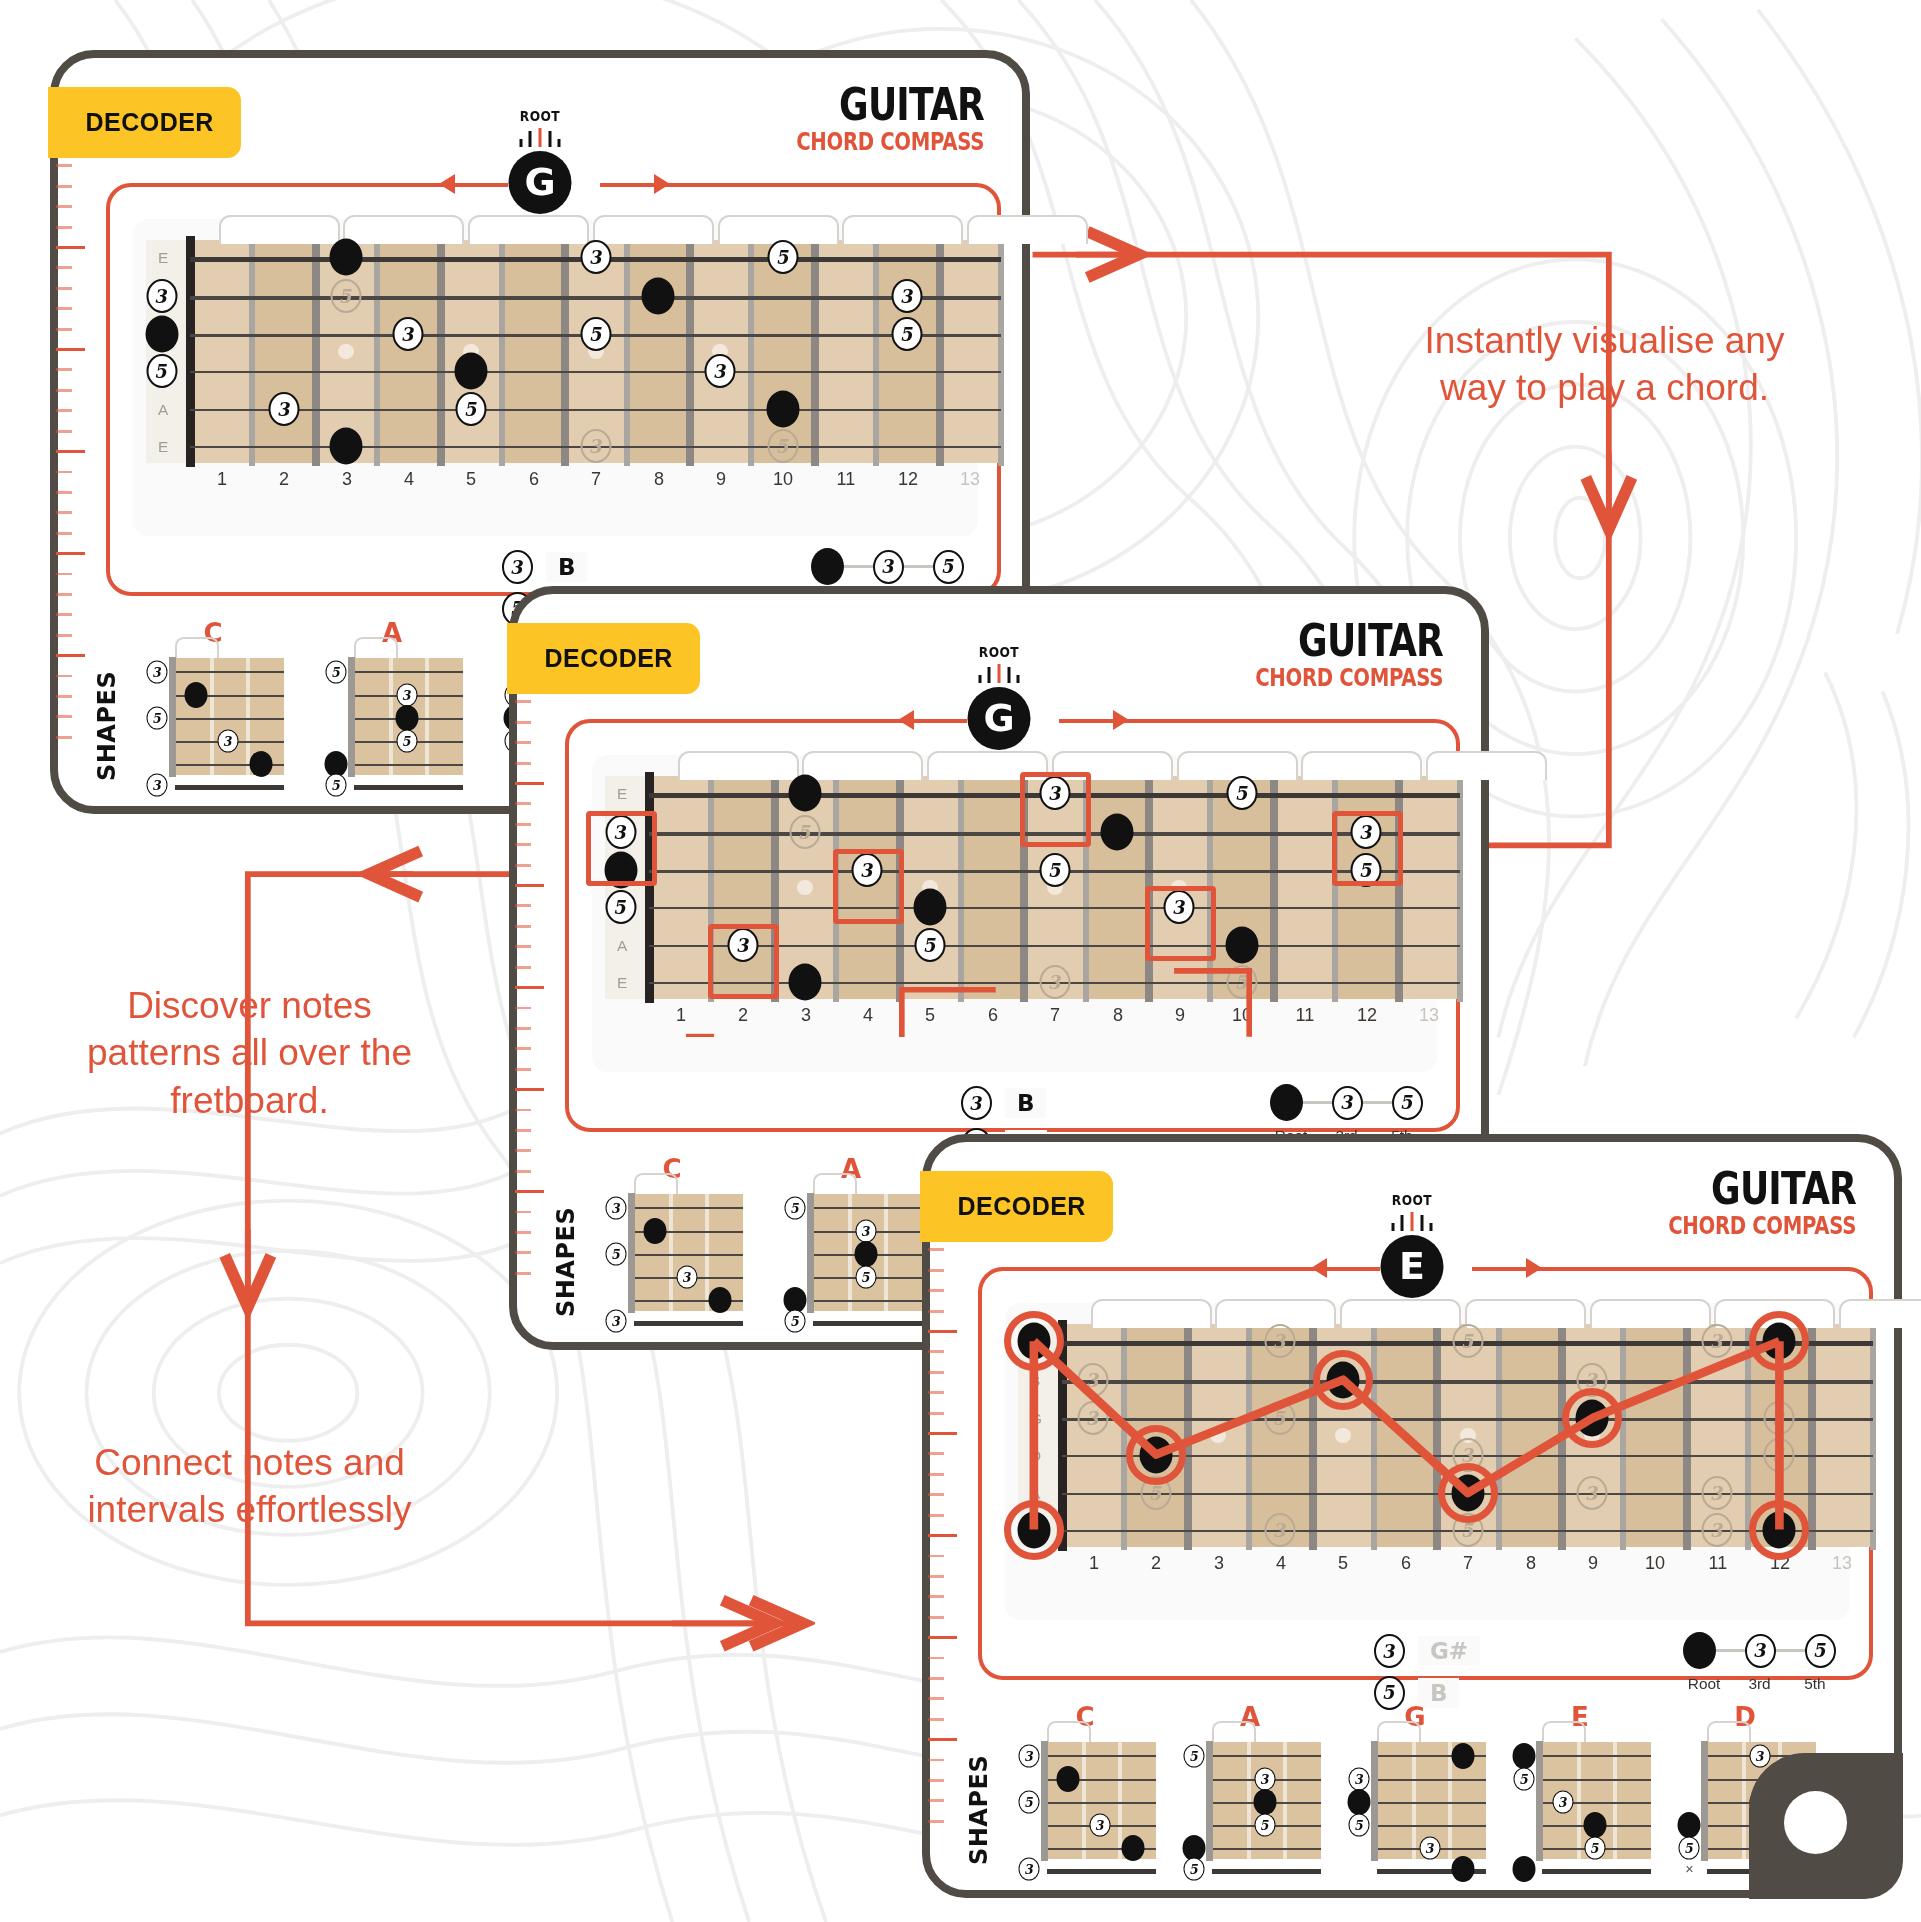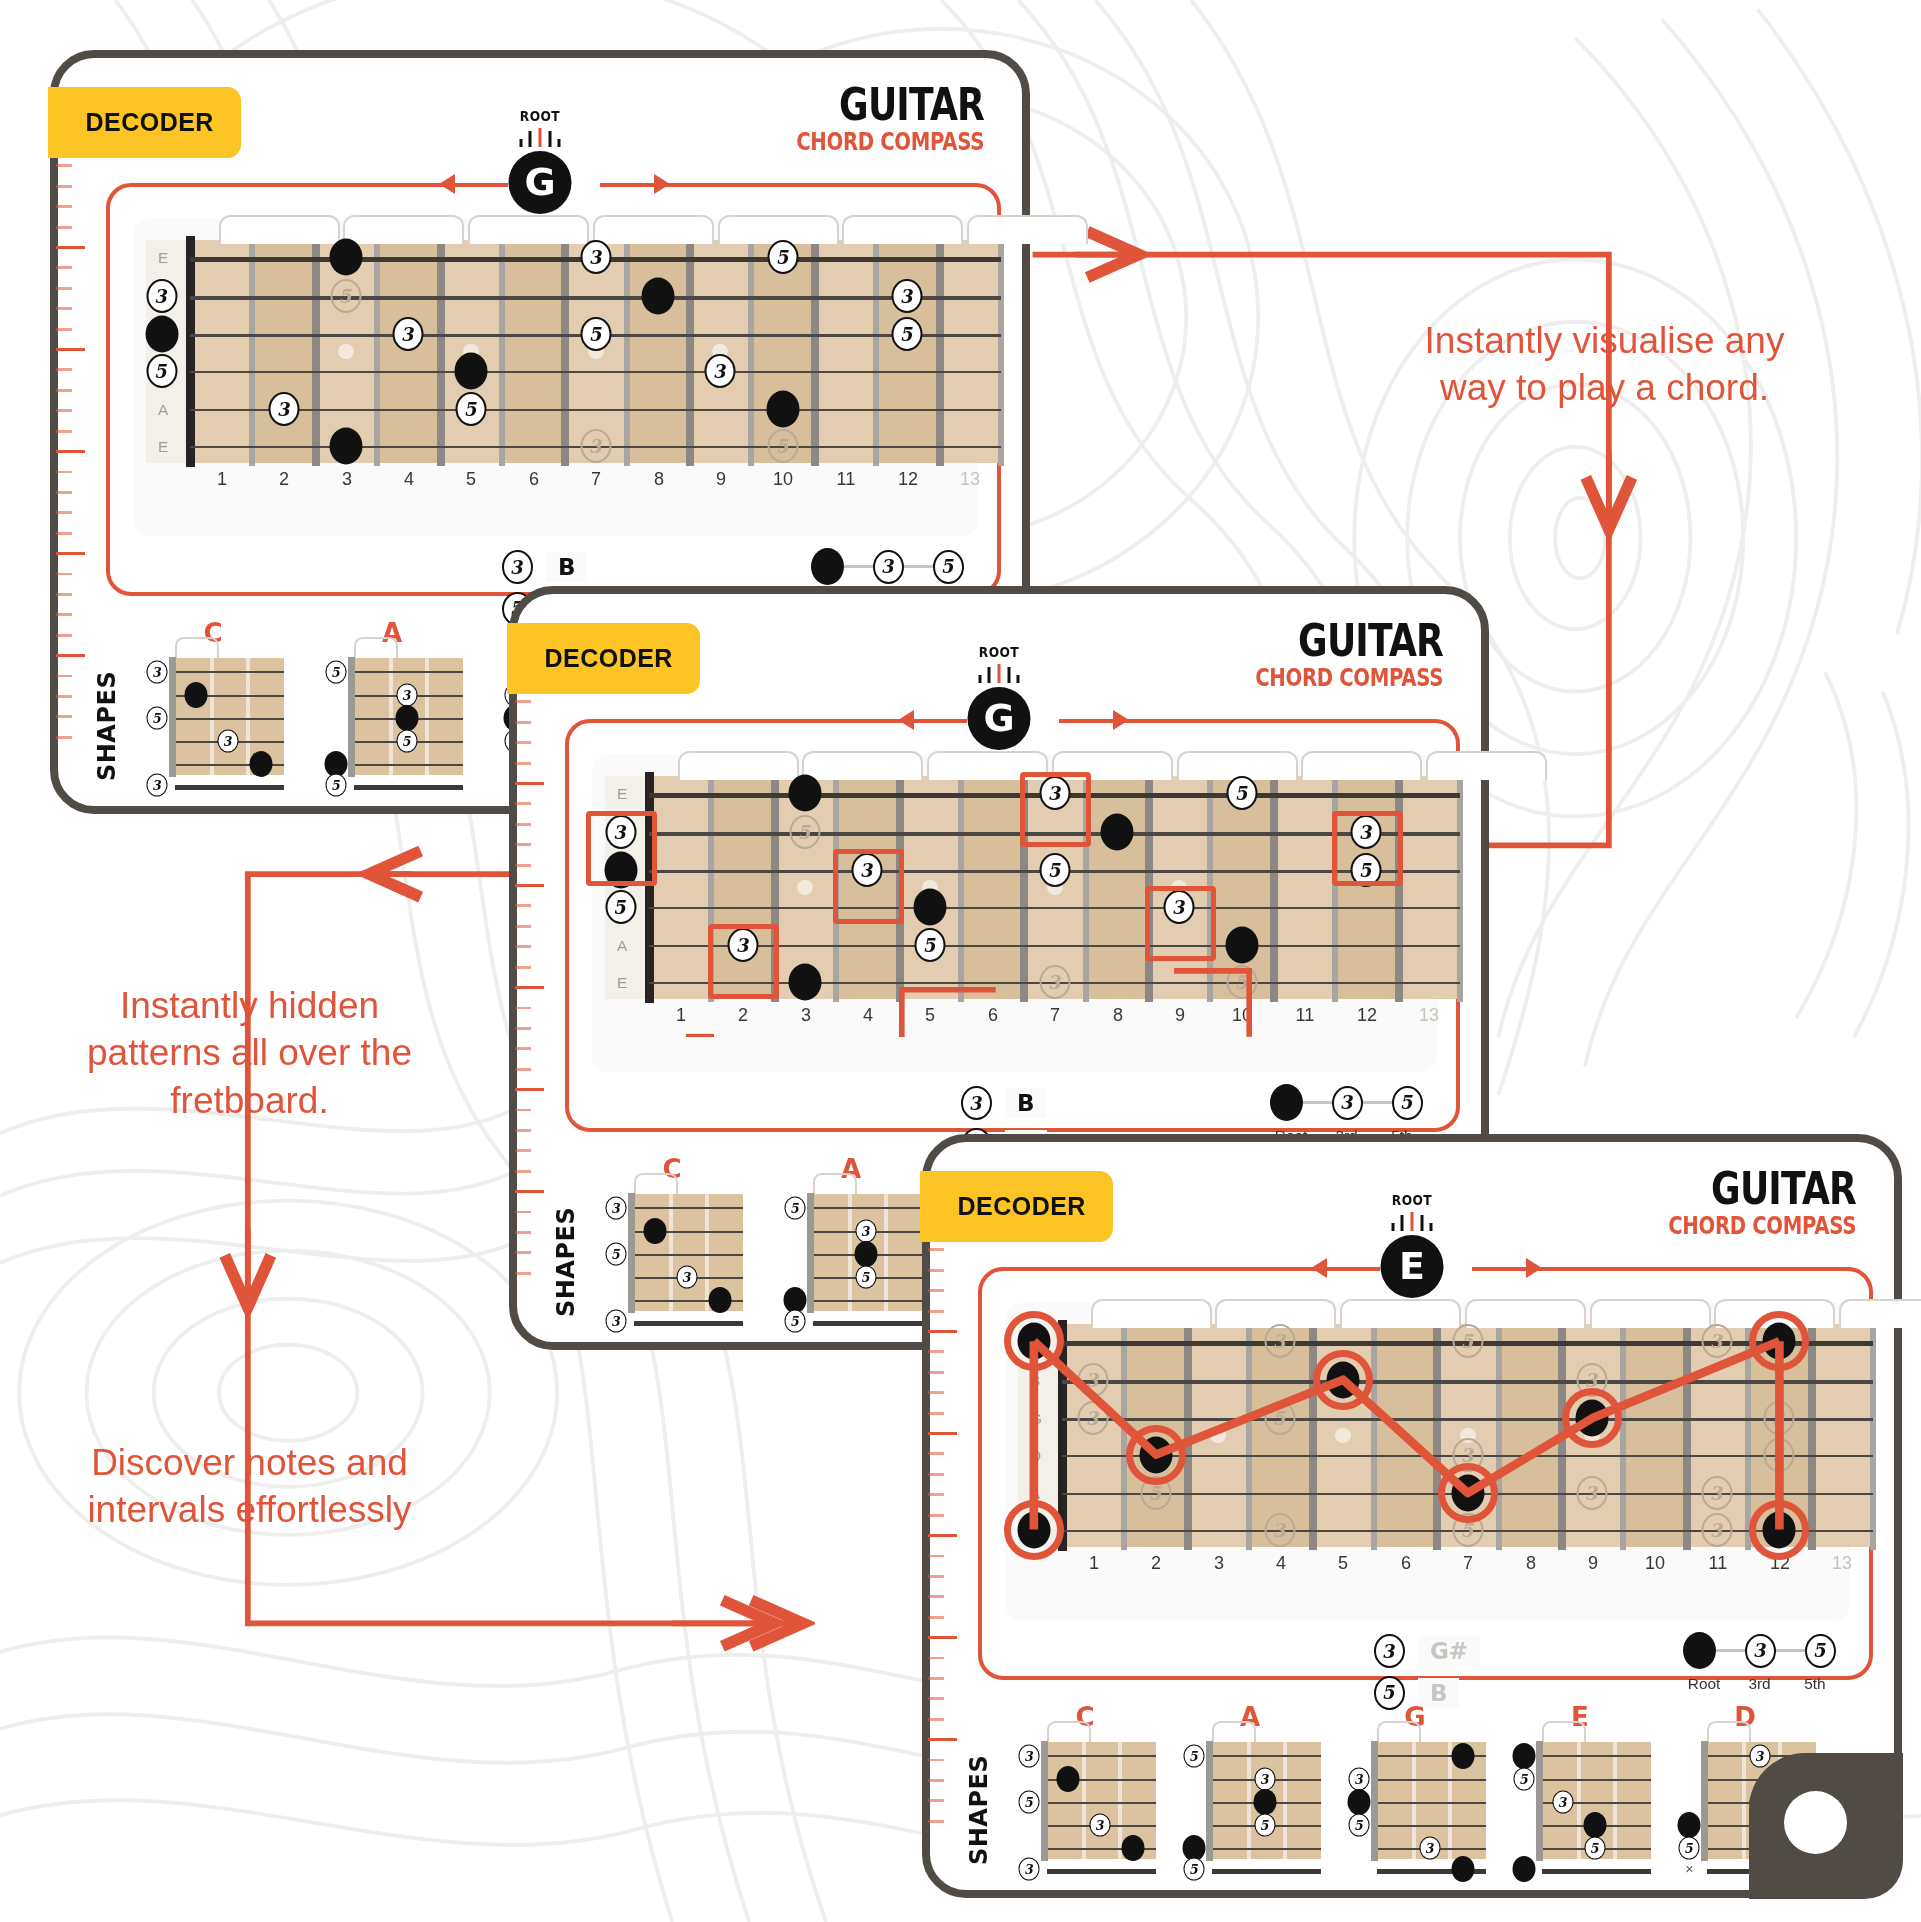--- a/index.html
+++ b/index.html
@@ -1149,15 +1149,15 @@
           <div class="mivl" style="left: 86px; top: 98px;">5</div>
           <div class="mdot" style="left: 15.4px; top: 121px;"></div>
           <div class="mivl" style="left: 15.4px; top: 144px;">5</div>
           <div class="mx" style="left: 15.4px; top: 165px;">×</div>
         </div>
       </div>
   </div>
 </div>
 
 <div class="anno a1">Instantly visualise any way to play a chord.</div>
-<div class="anno a2">Instantly hidden patterns all over the fretboard.</div>
-<div class="anno a3">Discover notes and intervals effortlessly</div>
+<div class="anno a2">Discover notes patterns all over the fretboard.</div>
+<div class="anno a3">Connect notes and intervals effortlessly</div>
 
 
 </body></html>

